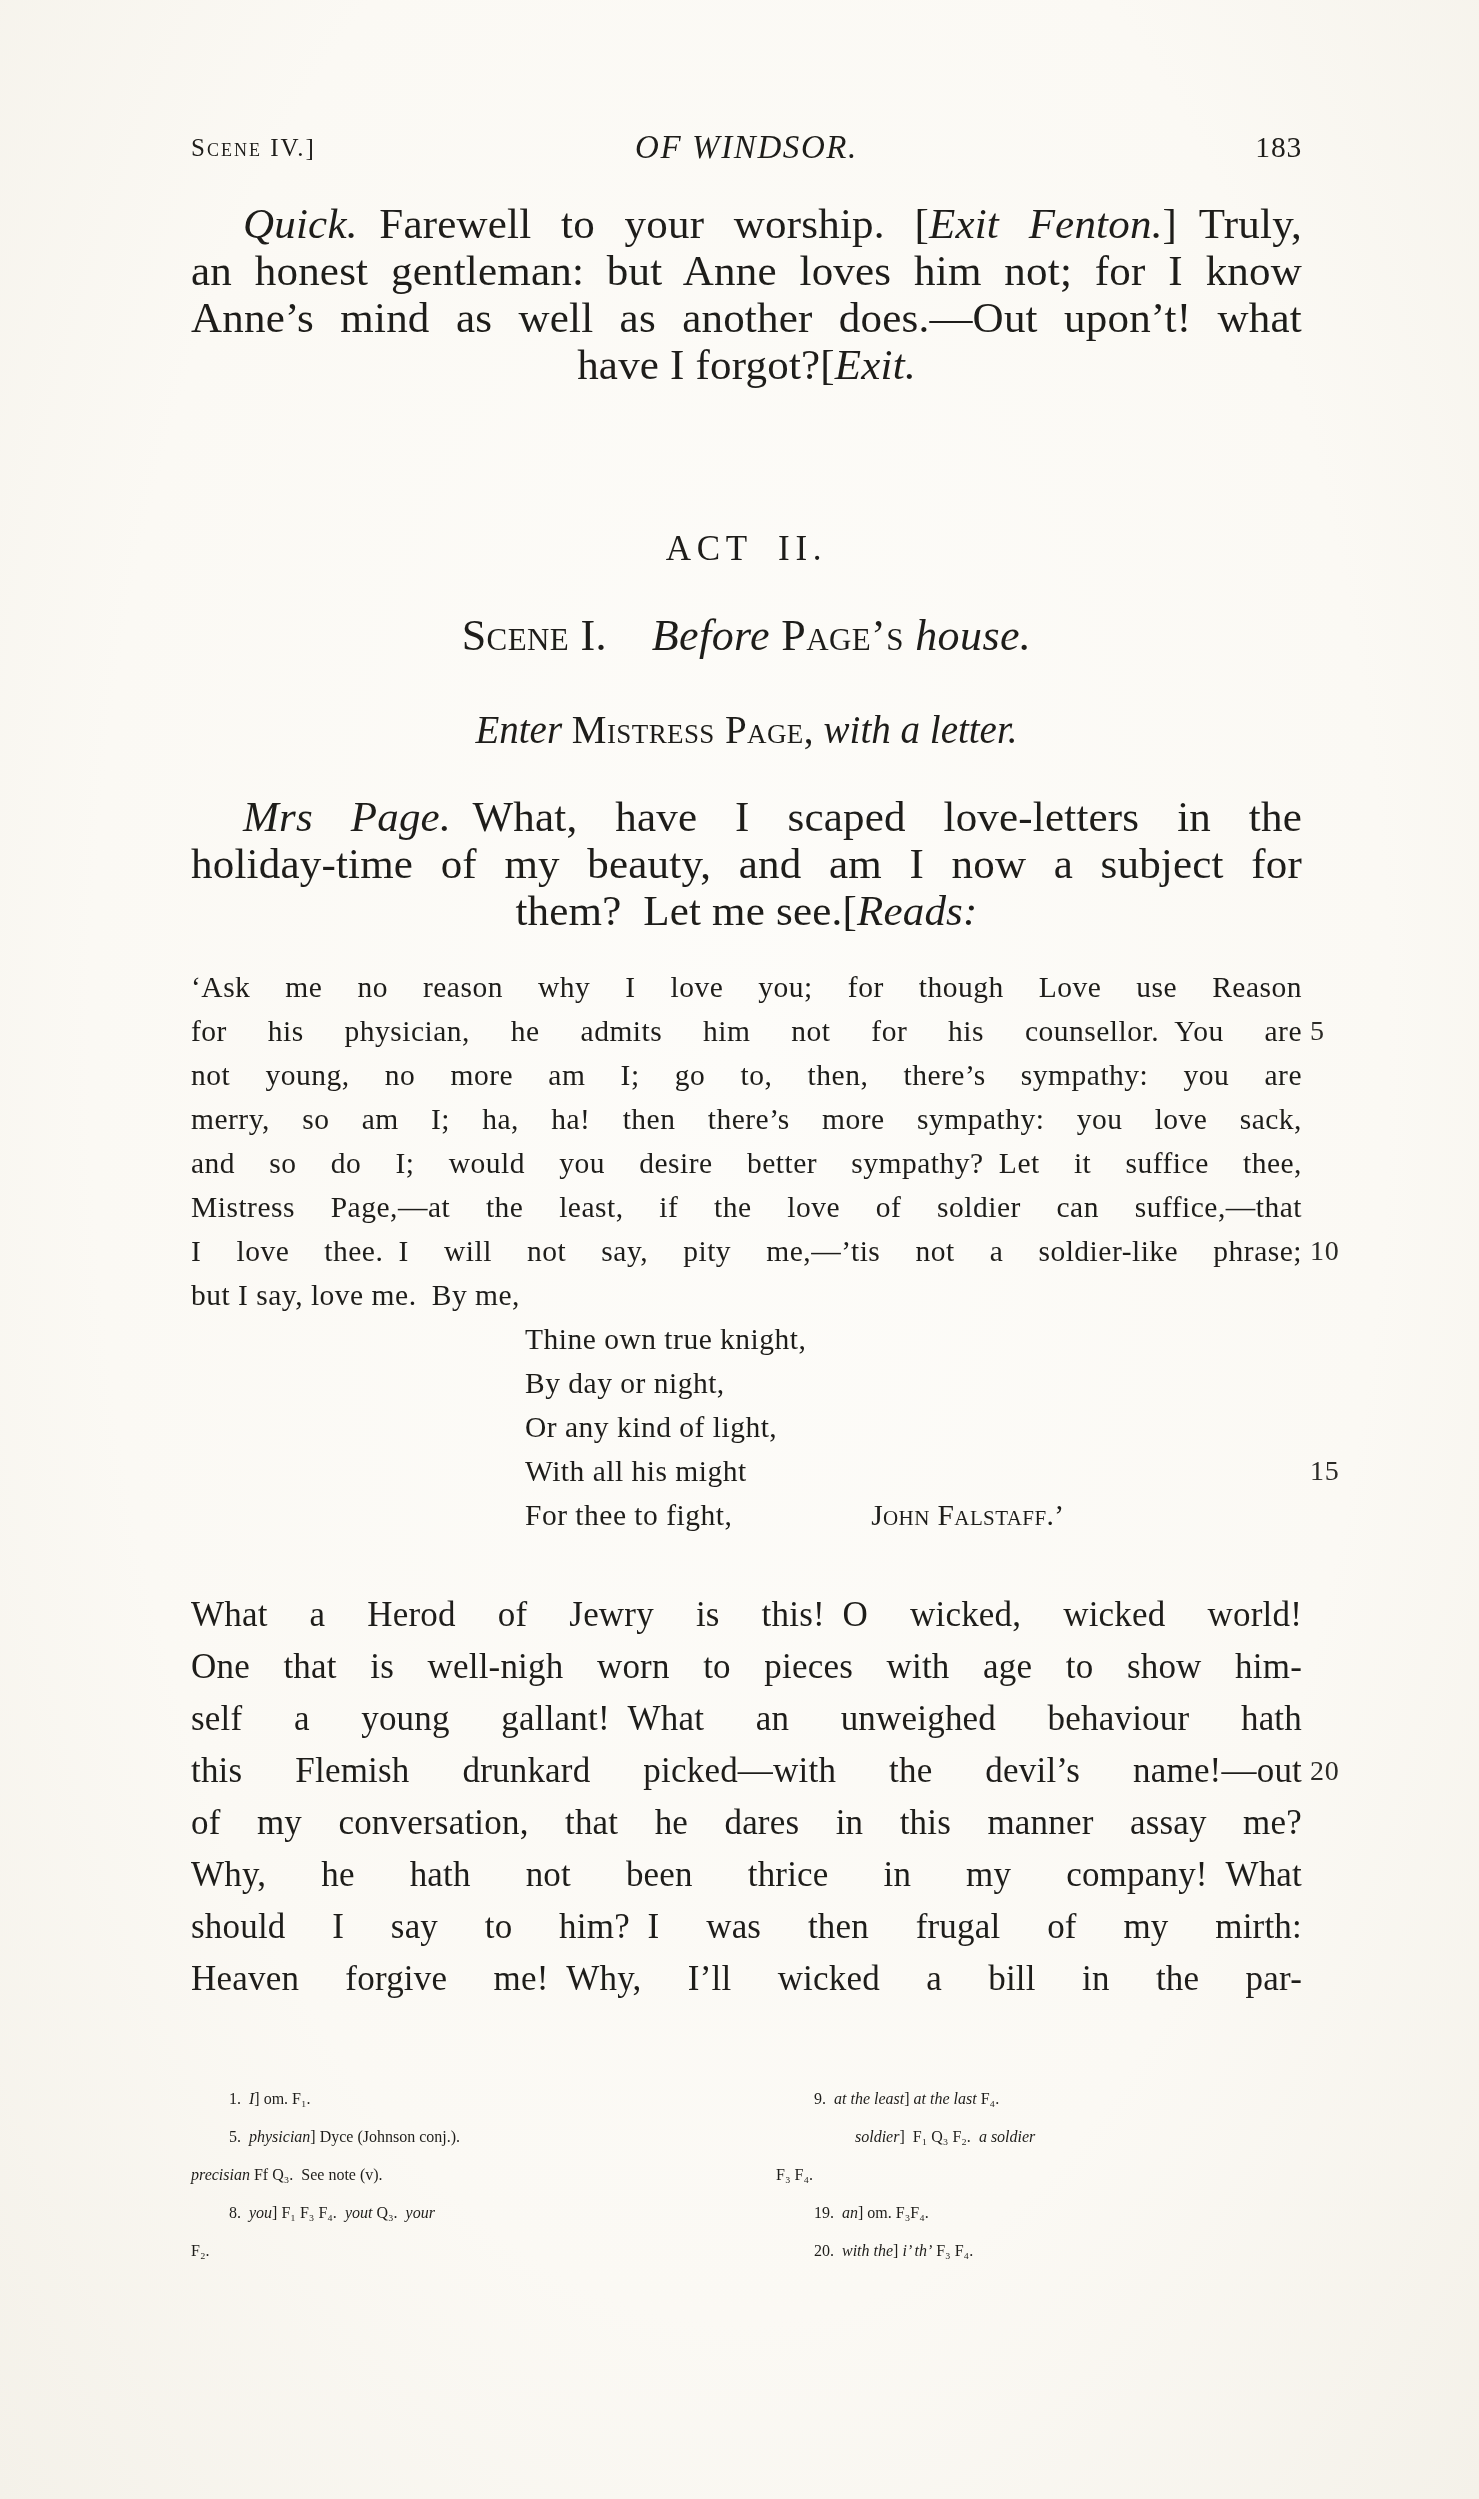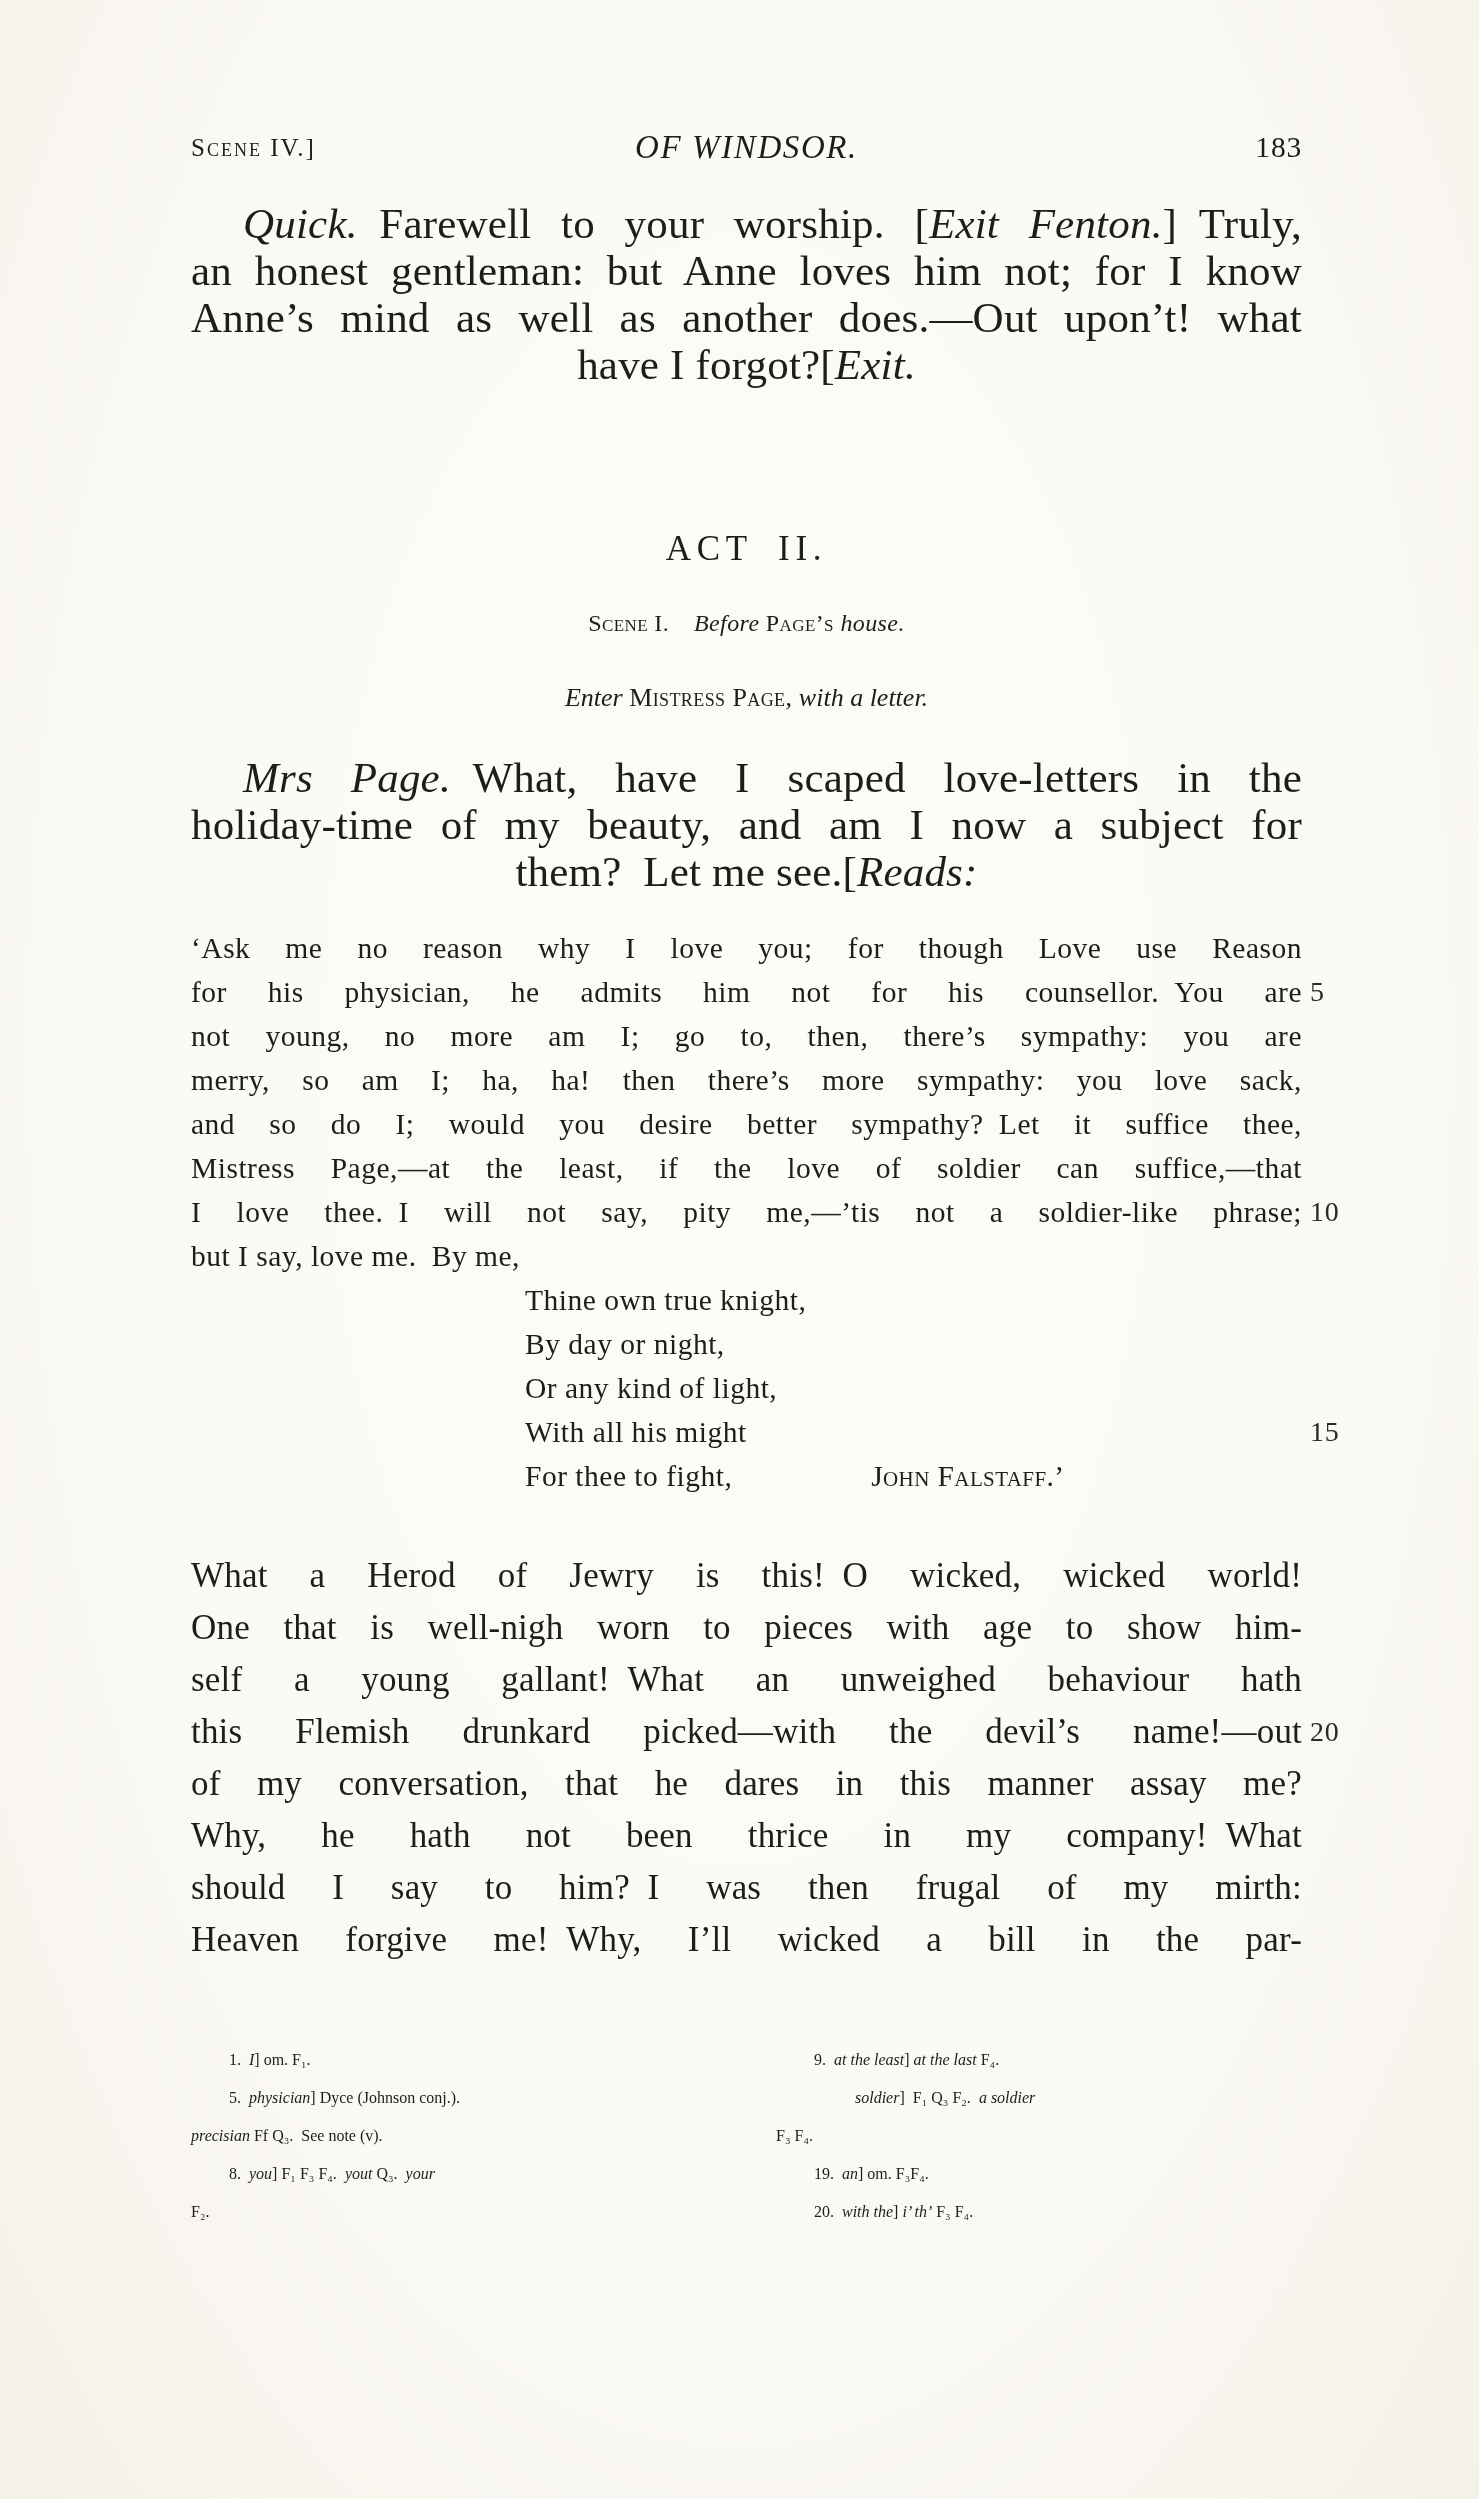--- a/index.html
+++ b/index.html
@@ -33,22 +33,22 @@
   .speech { font-size: 43px; line-height: 47px; letter-spacing: 0.2px; }
   .speech-1 { margin-top: 29.5px; }
   .speech-2 { margin-top: 41px; }
   .bline { position: relative; }
   .jl { text-align: justify; text-align-last: justify; }
   .indent { text-indent: 52px; }
   .split { display: flex; justify-content: center; }
 
   
   .act-heading { margin-top: 141px; text-align: center; font-weight: 400; font-size: 35px; letter-spacing: 5.7px; word-spacing: 11.5px; }
-  .scene-heading { margin-top: 41px; text-align: center; font-weight: 400; font-size: 24px; letter-spacing: 0.4px; }
-  .stage-direction { margin-top: 46px; text-align: center; font-size: 26px; }
+  .scene-heading { margin-top: 41px; text-align: center; font-weight: 400; font-size: 44px; letter-spacing: 0.4px; }
+  .stage-direction { margin-top: 46px; text-align: center; font-size: 39px; }
 
   
   .letter { margin-top: 31px; font-size: 29.5px; line-height: 44px; letter-spacing: 0.5px; }
   .verse { margin-left: 334px; font-size: 29.5px; line-height: 44px; letter-spacing: 0.5px; }
   .signature { display: inline-block; margin-left: 131px; }
 
   
   .ln {
     position: absolute;
     right: -78px;

